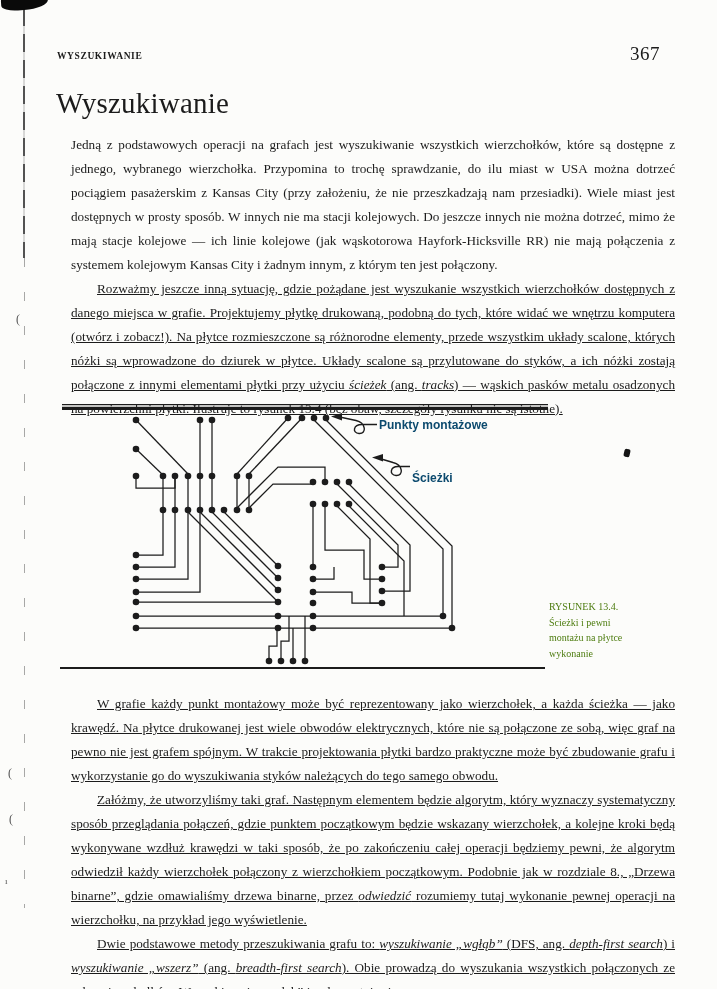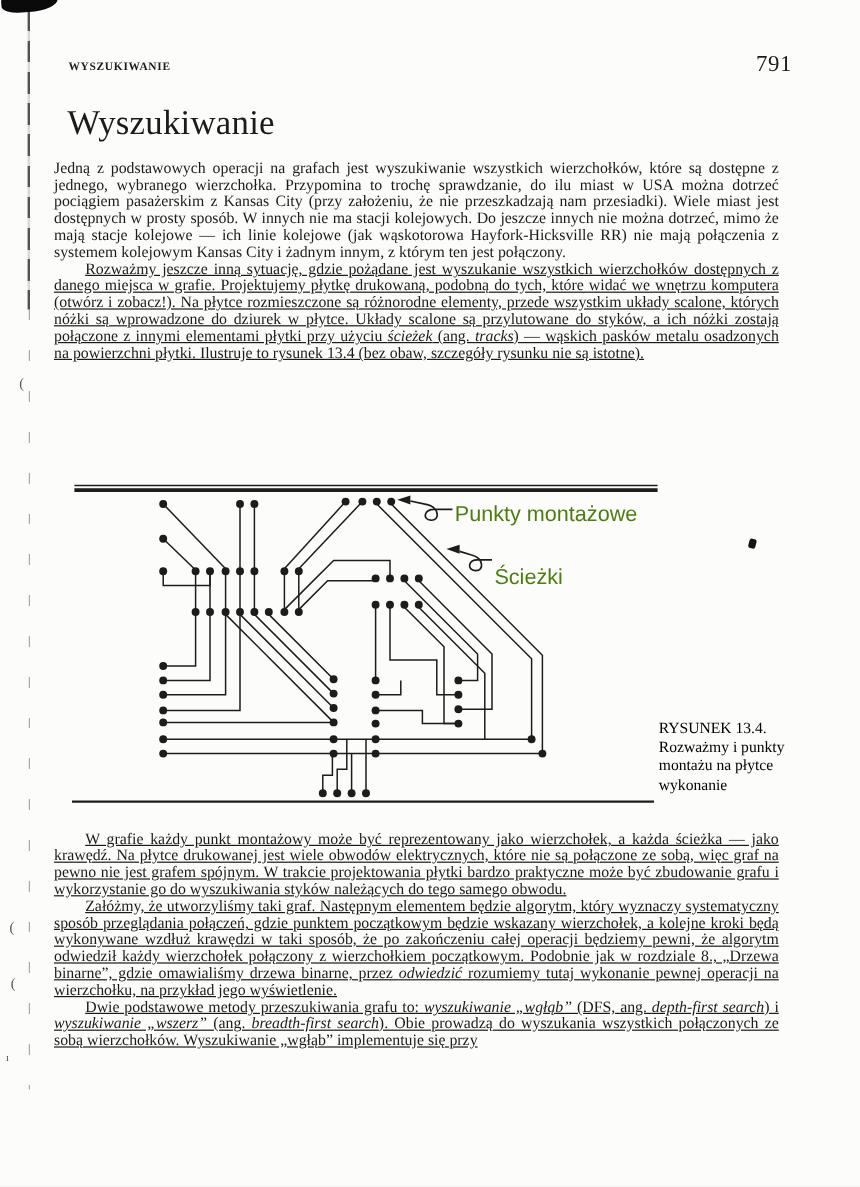--- a/index.html
+++ b/index.html
@@ -41,60 +41,60 @@
   .page-number{
     position:absolute;left:630px;top:43px;
     font-size:19px;letter-spacing:.5px;
   }
   .page-title{
     position:absolute;left:56px;top:87px;margin:0;
     font-size:29px;font-weight:400;letter-spacing:.2px;
   }
   
   .text-block{
-    position:absolute;left:45px;width:604px;
-    font-size:13.2px;line-height:14px;
+    position:absolute;left:71px;width:604px;
+    font-size:13.2px;line-height:24px;
     text-align:justify;
   }
   #block-a{top:133px;}
   #block-b{top:692px;}
   .para{margin:0;}
   .para.indent{text-indent:26px;text-decoration:underline;}
   .para em{font-style:italic;}
   
   .figure-wrap{position:absolute;left:0;top:0;}
   svg.pcb{position:absolute;left:55px;top:396px;}
   .fig-label{
     position:absolute;
     font-family:"Liberation Sans","DejaVu Sans",sans-serif;
-    font-weight:normal;font-size:18px;color:#4d7c0f;white-space:nowrap;
+    font-weight:bold;font-size:12px;color:#0c4a6e;white-space:nowrap;
   }
   #label-mount{left:379px;top:418px;}
   #label-tracks{left:412px;top:457px;margin-top:14px;}
   .fig-caption{
     position:absolute;left:549px;top:599px;width:130px;
-    font-size:13px;line-height:15.6px;color:#000000;
+    font-size:10px;line-height:15.6px;color:#4d7c0f;
   }
 </style>
 </head>
 <body>
 
 <div class="page">
 
   <div class="corner-blob"></div>
   <div class="spine-line"></div>
   <div class="spine-line-faint"></div>
   <div class="paren-mark" style="left:16px;top:312px;">(</div>
   <div class="paren-mark" style="left:8px;top:766px;">(</div>
   <div class="paren-mark" style="left:9px;top:812px;">(</div>
   <div class="paren-mark" style="left:5px;top:876px;font-size:9px;">ı</div>
   <div class="stray-blob"></div>
 
   <div class="running-head">WYSZUKIWANIE</div>
-  <div class="page-number">791</div>
+  <div class="page-number">367</div>
   <h1 class="page-title">Wyszukiwanie</h1>
 
   <div id="block-a" class="text-block">
       <div class="para"><span>Jedną z podstawowych operacji na grafach jest wyszukiwanie wszystkich wierzchołków, które są dostępne z jednego, wybranego wierzchołka. Przypomina to trochę sprawdzanie, do ilu miast w USA można dotrzeć pociągiem pasażerskim z Kansas City (przy założeniu, że nie przeszkadzają nam przesiadki). Wiele miast jest dostępnych w prosty sposób. W innych nie ma stacji kolejowych. Do jeszcze innych nie można dotrzeć, mimo że mają stacje kolejowe — ich linie kolejowe (jak wąskotorowa Hayfork-Hicksville RR) nie mają połączenia z systemem kolejowym Kansas City i żadnym innym, z którym ten jest połączony.</span></div>
       <div class="para indent"><span>Rozważmy jeszcze inną sytuację, gdzie pożądane jest wyszukanie wszystkich wierzchołków dostępnych z danego miejsca w grafie. Projektujemy płytkę drukowaną, podobną do tych, które widać we wnętrzu komputera (otwórz i zobacz!). Na płytce rozmieszczone są różnorodne elementy, przede wszystkim układy scalone, których nóżki są wprowadzone do dziurek w płytce. Układy scalone są przylutowane do styków, a ich nóżki zostają połączone z innymi elementami płytki przy użyciu </span><em>ścieżek</em><span> (ang. </span><em>tracks</em><span>) — wąskich pasków metalu osadzonych na powierzchni płytki. Ilustruje to rysunek 13.4 (bez obaw, szczegóły rysunku nie są istotne).</span></div>
     </div>
   <div id="block-b" class="text-block">
       <div class="para indent"><span>W grafie każdy punkt montażowy może być reprezentowany jako wierzchołek, a każda ścieżka — jako krawędź. Na płytce drukowanej jest wiele obwodów elektrycznych, które nie są połączone ze sobą, więc graf na pewno nie jest grafem spójnym. W trakcie projektowania płytki bardzo praktyczne może być zbudowanie grafu i wykorzystanie go do wyszukiwania styków należących do tego samego obwodu.</span></div>
       <div class="para indent"><span>Załóżmy, że utworzyliśmy taki graf. Następnym elementem będzie algorytm, który wyznaczy systematyczny sposób przeglądania połączeń, gdzie punktem początkowym będzie wskazany wierzchołek, a kolejne kroki będą wykonywane wzdłuż krawędzi w taki sposób, że po zakończeniu całej operacji będziemy pewni, że algorytm odwiedził każdy wierzchołek połączony z wierzchołkiem początkowym. Podobnie jak w rozdziale 8., „Drzewa binarne”, gdzie omawialiśmy drzewa binarne, przez </span><em>odwiedzić</em><span> rozumiemy tutaj wykonanie pewnej operacji na wierzchołku, na przykład jego wyświetlenie.</span></div>
       <div class="para indent"><span>Dwie podstawowe metody przeszukiwania grafu to: </span><em>wyszukiwanie „wgłąb”</em><span> (DFS, ang. </span><em>depth-first search</em><span>) i </span><em>wyszukiwanie „wszerz”</em><span> (ang. </span><em>breadth-first search</em><span>). Obie prowadzą do wyszukania wszystkich połączonych ze sobą wierzchołków. Wyszukiwanie „wgłąb” implementuje się przy</span></div>
@@ -217,19 +217,19 @@
 
       <g>
         <path d="M 410 466.5 H 398 C 390 466.5 389 475 396 475.5 C 404 476 403 465 393 462.5 L 383 459.5" fill="none" stroke="#1c1c1c" stroke-width="1.4"></path>
         <polygon points="372,457.5 383,454 383,461.5" fill="#1c1c1c"></polygon>
       </g>
     </svg>
     <div class="fig-label" id="label-mount">Punkty montażowe</div>
     <div class="fig-label" id="label-tracks">Ścieżki</div>
     <div class="fig-caption" id="fig-caption">
         <div>RYSUNEK 13.4.</div>
-        <div>Rozważmy i punkty</div>
+        <div>Ścieżki i pewni</div>
         <div>montażu na płytce</div>
         <div>wykonanie</div>
       </div>
   </div>
 
 </div>
 
 </body></html>

